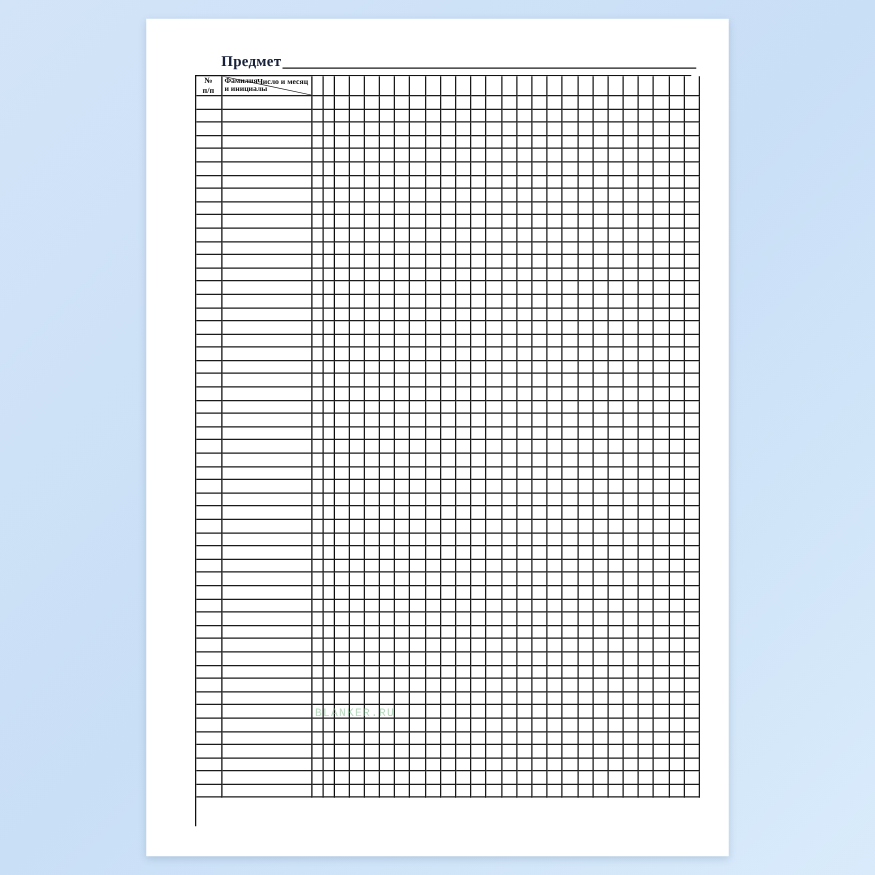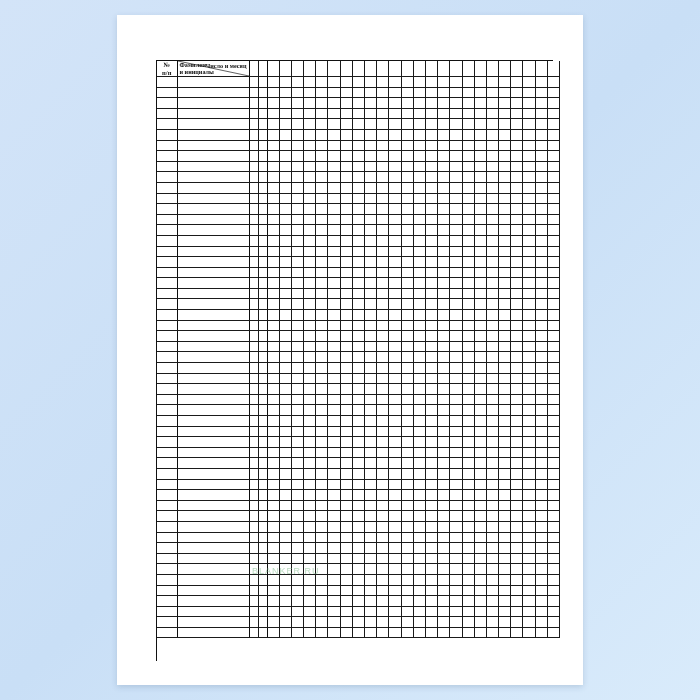--- a/index.html
+++ b/index.html
@@ -140,32 +140,36 @@
 
   
   #watermark {
     position: absolute;
     left: 135px;
     top: 551px;
     font-size: 9px;
     letter-spacing: 1px;
     color: #7dbb8a;
     opacity: 0.55;
-    font-family: Liberation Sans, sans-serif;
+    font-family: Liberation Mono, monospace;
     white-space: nowrap;
     pointer-events: none;
   }
 </style>
 </head>
 <body>
 
 <div id="stage">
 
   <div id="sheet">
 
+    <div class="subject-row">
+      <span class="subject-label">Предмет</span>
+      <span class="subject-rule"></span>
+    </div>
 
     <div id="grid">
       <table class="journal">
         <colgroup>
           <col class="c-num">
           <col class="c-name">
           <col class="c-gap">
           <col class="c-gap">
         <col class="c-day">
             <col class="c-day">

